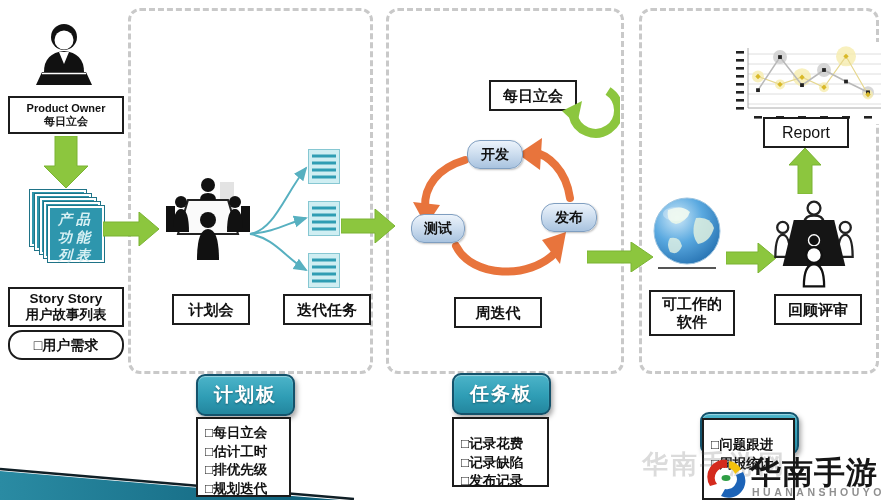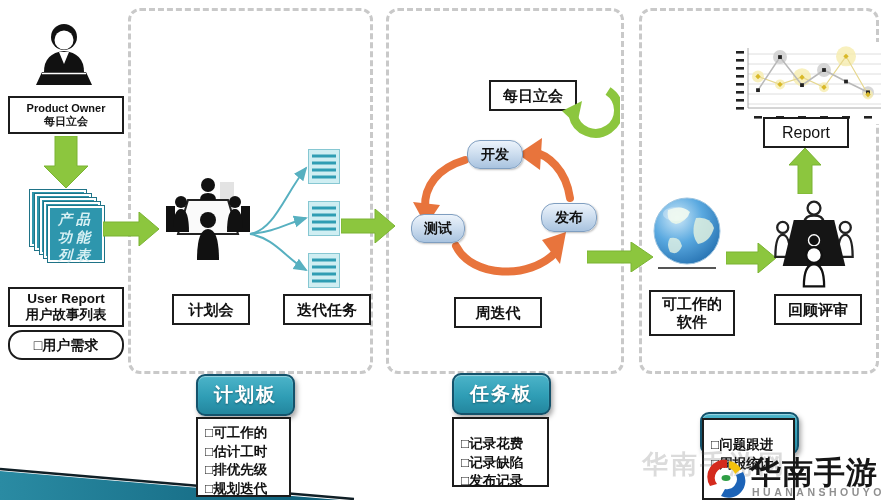--- a/index.html
+++ b/index.html
@@ -81,21 +81,21 @@
     <div class="card" style="left:18px;top:16px;"></div>
     <div class="cardtext" style="left:20px;top:20px;width:52px;">
       <div>产品</div>
       <div>功能</div>
       <div>列表</div>
     </div>
   </div>
 
   <div class="labelbox" style="left:8px;top:287px;width:112px;height:36px;font-size:13.5px;">
     <div>
-        <div>User Report</div>
+        <div>Story Story</div>
         <div>用户故事列表</div>
       </div>
   </div>
 
   <div class="labelbox" style="left:8px;top:330px;width:112px;height:26px;font-size:14px;border-radius:14px;">
     <div>□用户需求</div>
   </div>
 
   <svg class="abs" style="left:103px;top:212px;" width="56" height="34" viewBox="0 0 56 34">
     <polygon points="0,10 36,10 36,0 56,17 36,34 36,24 0,24" fill="#8cc63e" stroke="#7ab332" stroke-width="1"></polygon>
@@ -313,21 +313,21 @@
   </svg>
 
   <div class="labelbox" style="left:774px;top:294px;width:84px;height:27px;">
     <div>回顾评审</div>
   </div>
 
   <div class="board-btn" style="left:196px;top:374px;width:95px;height:38px;">
     <span>计划板</span>
   </div>
   <div class="board-list" style="left:196px;top:417px;width:95px;height:80px;">
-    <div>□可工作的</div>
+    <div>□每日立会</div>
     <div>□估计工时</div>
     <div>□排优先级</div>
     <div>□规划迭代</div>
   </div>
 
   <div class="board-btn" style="left:452px;top:373px;width:95px;height:38px;">
     <span>任务板</span>
   </div>
   <div class="board-list" style="left:452px;top:417px;width:97px;height:70px;padding-top:16px;">
     <div>□记录花费</div>

